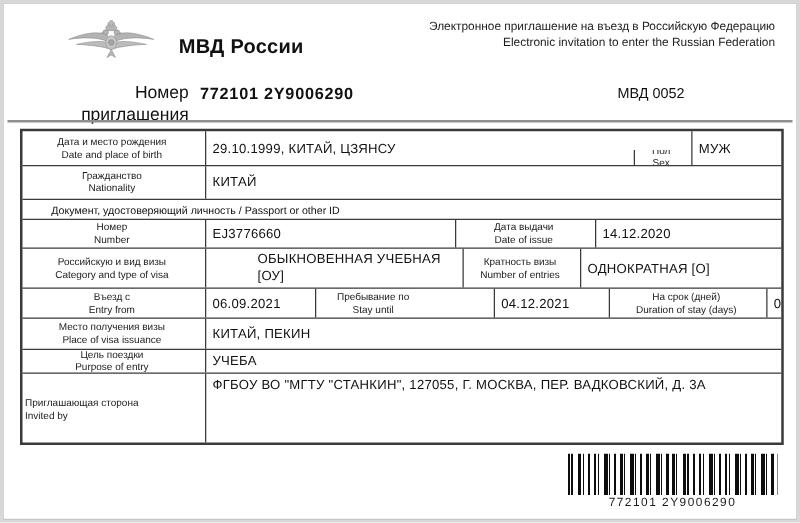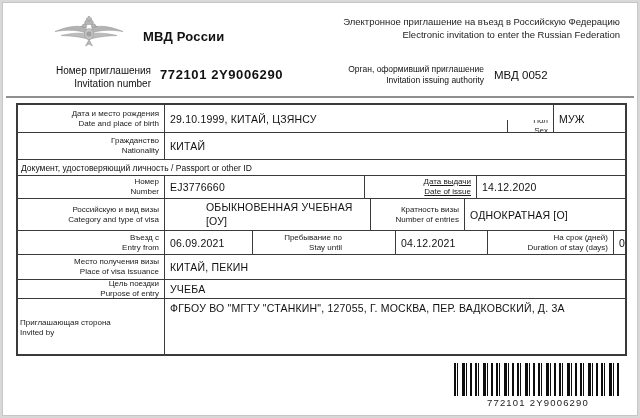--- a/index.html
+++ b/index.html
@@ -9,50 +9,50 @@
     font-family:"Liberation Sans", sans-serif;
     color:#111;
     -webkit-font-smoothing:antialiased;
   }
   .page{
     position:absolute;left:2px;top:2px;right:2px;bottom:2px;
     background:#ffffff;border:1px solid #c6c6c6;
   }
   
   .emblem{position:absolute;left:50px;top:5px;width:72px;height:50px;}
-  .agency{position:absolute;left:140px;top:26px;font-size:13px;font-weight:bold;letter-spacing:.2px;}
+  .agency{position:absolute;left:140px;top:26px;font-size:16px;font-weight:bold;letter-spacing:.2px;}
   .title-block{position:absolute;right:17px;top:12px;text-align:right;font-size:9.5px;line-height:1.4;color:#1c1c1c;}
   
-  .inv-label{position:absolute;left:28px;top:61px;width:120px;text-align:right;font-size:10px;line-height:1.3;}
+  .inv-label{position:absolute;left:28px;top:61px;width:120px;text-align:right;font-size:14px;line-height:1.3;}
   .inv-value{position:absolute;left:157px;top:64px;font-size:13px;font-weight:bold;letter-spacing:.6px;}
   .auth-label{position:absolute;left:318px;top:61px;width:163px;text-align:right;font-size:8.5px;line-height:1.3;}
   .auth-value{position:absolute;left:491px;top:66px;font-size:11.5px;}
   .header-sep{position:absolute;left:3px;right:3px;top:93px;height:2px;background:#8f8f8f;}
   
   .doc-table{
     position:absolute;left:13px;top:100px;width:611px;
     border:2px solid #3a3a3a;background:#fff;box-sizing:border-box;
   }
   .trow{display:flex;border-top:1px solid #3a3a3a;align-items:stretch;}
   .trow:first-child{border-top:none;}
   .cell{border-left:1px solid #3a3a3a;box-sizing:border-box;overflow:hidden;}
   .cell:first-child{border-left:none;}
   .lbl{
-    display:flex;flex-direction:column;justify-content:center;align-items:flex-end;
+    display:flex;flex-direction:column;justify-content:center;align-items:center;
     text-align:right;font-size:8px;line-height:1.25;padding:1px 5px 1px 2px;color:#1a1a1a;
   }
   .val{
     display:flex;align-items:center;font-size:10.5px;padding:1px 5px;letter-spacing:.2px;
   }
   .w-lbl{width:146px;}
   .grow{flex:1;}
   .h27{height:27px}.h26{height:26px}.h15{height:15px}.h22{height:22px}
   .h31{height:31px}.h23{height:23px}.h24{height:24px}.h18{height:18px}.h55{height:55px}
   .top-align{align-items:flex-start;padding-top:3px;}
-  .section-head{font-size:8.5px;padding:2px 3px;display:flex;align-items:center;}
+  .section-head{font-size:8.5px;padding:2px 23px;display:flex;align-items:center;}
   .wrap-narrow span{display:block;width:170px;line-height:1.25;}
   
   .barcode{position:absolute;right:12px;top:360px;width:174px;text-align:center;}
   .barcode-bars{
     height:33px;width:168px;margin:0 auto;
     background:
       repeating-linear-gradient(90deg,
         #0d0d0d 0px,#0d0d0d 2px,#fff 2px,#fff 3px,
         #0d0d0d 3px,#0d0d0d 4px,#fff 4px,#fff 8px,
         #0d0d0d 8px,#0d0d0d 11px,#fff 11px,#fff 12px,
@@ -93,24 +93,20 @@
   <div class="title-block">
     <div>Электронное приглашение на въезд в Российскую Федерацию</div>
     <div>Electronic invitation to enter the Russian Federation</div>
   </div>
 
   <div class="inv-label">
     <div>Номер приглашения</div>
     <div>Invitation number</div>
   </div>
   <div class="inv-value">772101 2Y9006290</div>
-  <div class="auth-label">
-    <div>Орган, оформивший приглашение</div>
-    <div>Invitation issuing authority</div>
-  </div>
   <div class="auth-value">МВД 0052</div>
   <div class="header-sep"></div>
 
   <div class="doc-table">
 
     <div class="trow h27">
       <div class="cell lbl w-lbl">
         <span>Дата и место рождения</span>
         <span>Date and place of birth</span>
       </div>
@@ -133,21 +129,21 @@
     <div class="trow h15">
       <div class="cell section-head grow">Документ, удостоверяющий личность / Passport or other ID</div>
     </div>
 
     <div class="trow h22">
       <div class="cell lbl w-lbl">
         <span>Номер</span>
         <span>Number</span>
       </div>
       <div class="cell val" style="width:200px;">EJ3776660</div>
-      <div class="cell lbl" style="width:112px;text-decoration:underline;">
+      <div class="cell lbl" style="width:112px;">
         <span>Дата выдачи</span>
         <span>Date of issue</span>
       </div>
       <div class="cell val grow">14.12.2020</div>
     </div>
 
     <div class="trow h31">
       <div class="cell lbl w-lbl">
         <span>Российскую и вид визы</span>
         <span>Category and type of visa</span>

